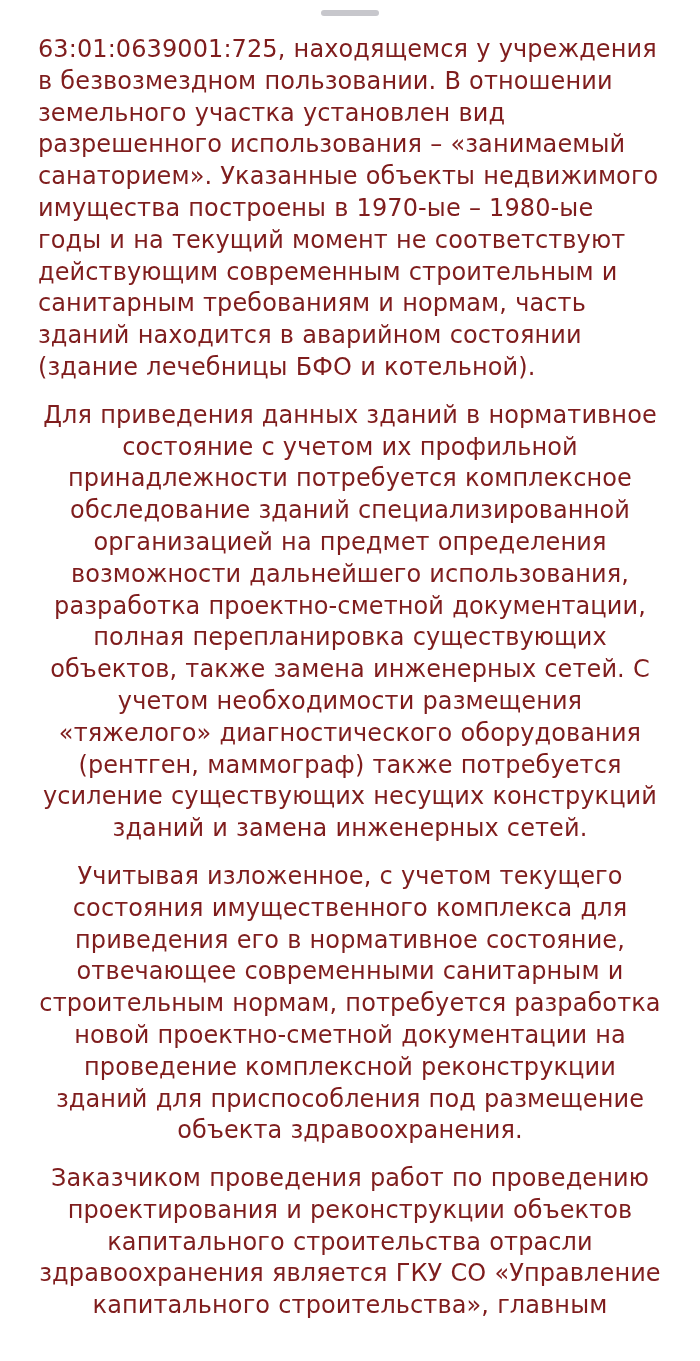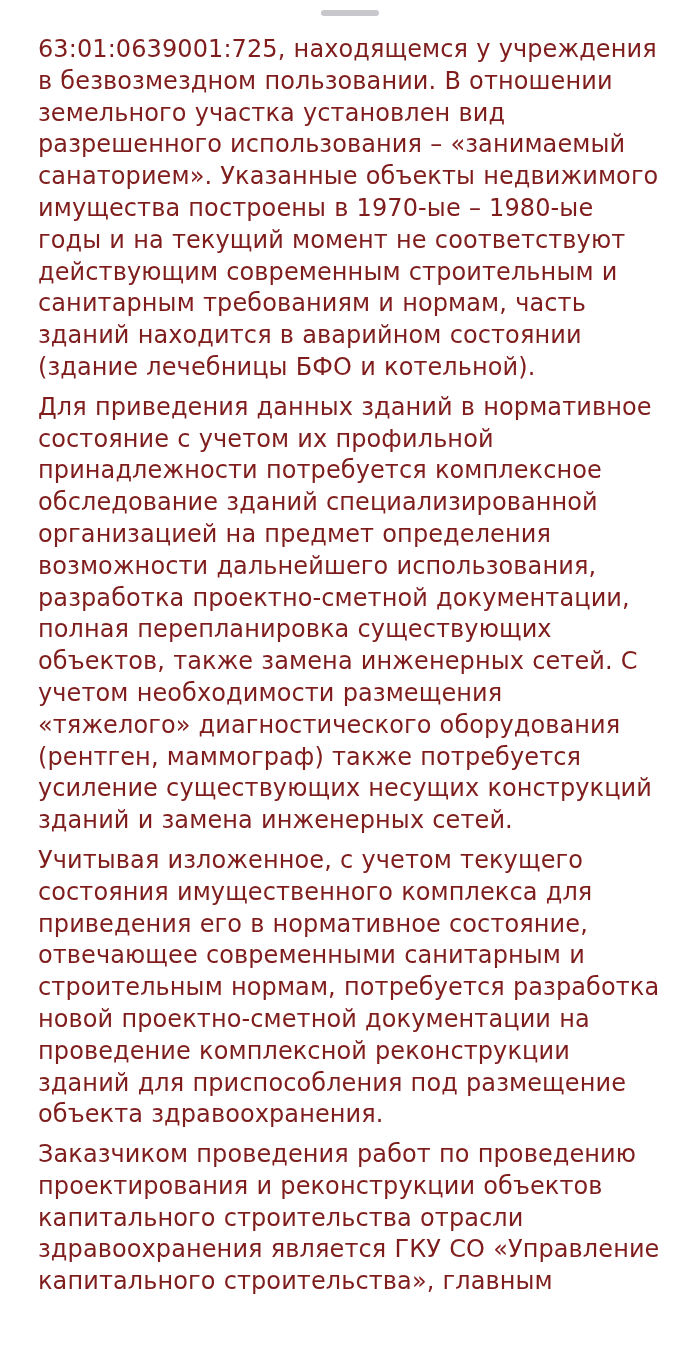--- a/index.html
+++ b/index.html
@@ -41,21 +41,22 @@
   .para {
     margin: 0;
     font-size: 24px;
     line-height: 1.325;
     color: #7f1d1d;
     letter-spacing: 0.1px;
     text-align: left;
     word-spacing: 0.4px;
   }
   .para + .para {
-    margin-top: 8px;
+    margin-top: 16px;
+    text-align: center;
   }
 </style>
 </head>
 <body>
 
 <div class="sheet">
 
   <div class="grabber-area">
     <div class="grabber"></div>
   </div>

